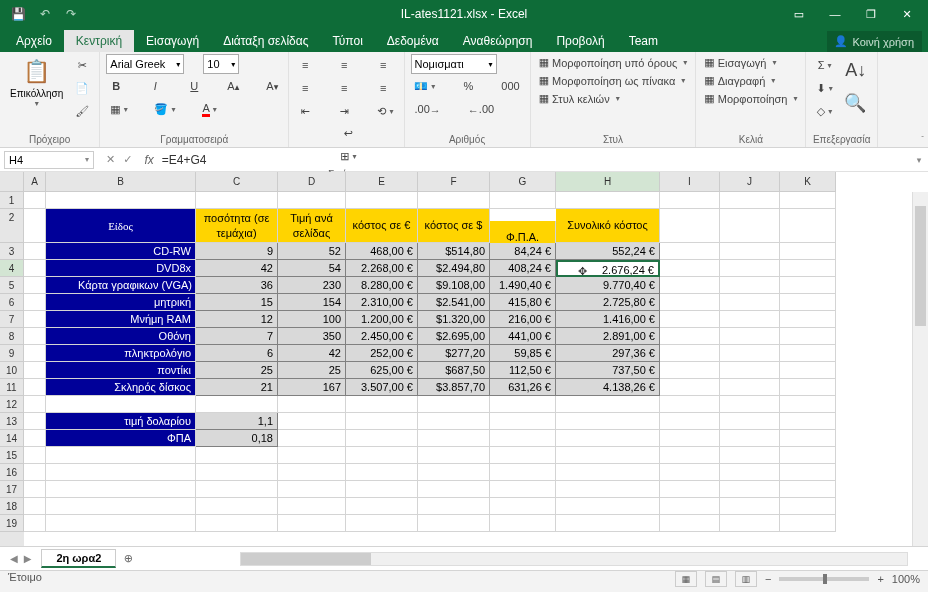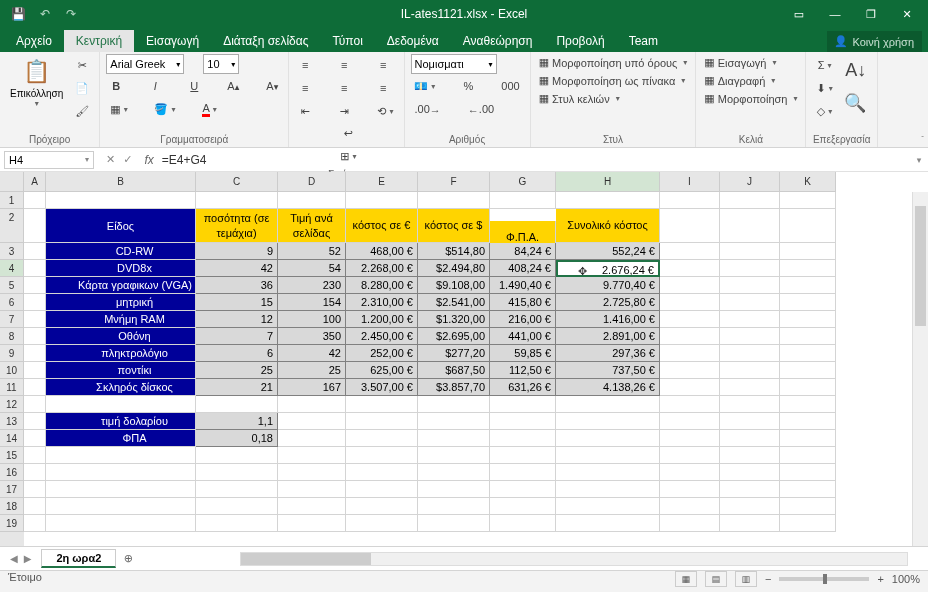--- a/index.html
+++ b/index.html
@@ -62,23 +62,23 @@
 .cE { width: 72px; }
 .cF { width: 72px; }
 .cG { width: 66px; }
 .cH { width: 104px; }
 .cI { width: 60px; }
 .cJ { width: 60px; }
 .cK { width: 56px; }
 
 .cell-row.header2 { height: 34px; }
 .hdr-yellow { background: #ffd400; color: #000; text-align: center; font-size: 11px; line-height: 15px; display: flex; align-items: center; justify-content: center; white-space: normal; }
-.hdr-blue { background: #000099; color: #fff; text-align: center; display: flex; align-items: center; justify-content: center; }
+.hdr-blue { background: #000099; color: #fff; text-align: center; display: flex; align-items: center; justify-content: center; font-family: Liberation Serif, serif; }
 .data-gray { background: #d9d9d9; text-align: right; border-right: 1px solid #808080; border-bottom: 1px solid #808080; }
-.label-blue { background: #000099; color: #fff; text-align: center; padding-left: 32px; }
+.label-blue { background: #000099; color: #fff; text-align: right; padding-left: 32px; }
 .selected-cell { border: 2px solid #217346; background: #fff; text-align: right; position: relative; }
 .cursor-icon { position: absolute; left: 20px; top: 1px; font-size: 11px; color: #333; }
 
 .sheettabs { height: 24px; border-top: 1px solid #d4d4d4; display: flex; align-items: center; background: #fff; }
 .st-nav { display: flex; gap: 6px; padding: 0 10px; color: #888; font-size: 10px; }
 .st-tab { border: 1px solid #ccc; border-bottom: 2px solid #217346; padding: 2px 14px; font-size: 11px; background: #fff; font-weight: bold; text-align: center; }
 .st-add { width: 24px; text-align: center; color: #666; }
 .hscroll-track { flex: 1; margin: 0 20px 0 100px; height: 14px; background: #f0f0f0; border: 1px solid #ddd; position: relative; }
 .hscroll-thumb { position: absolute; left: 0; top: 0; bottom: 0; width: 130px; background: #cdcdcd; }
 

